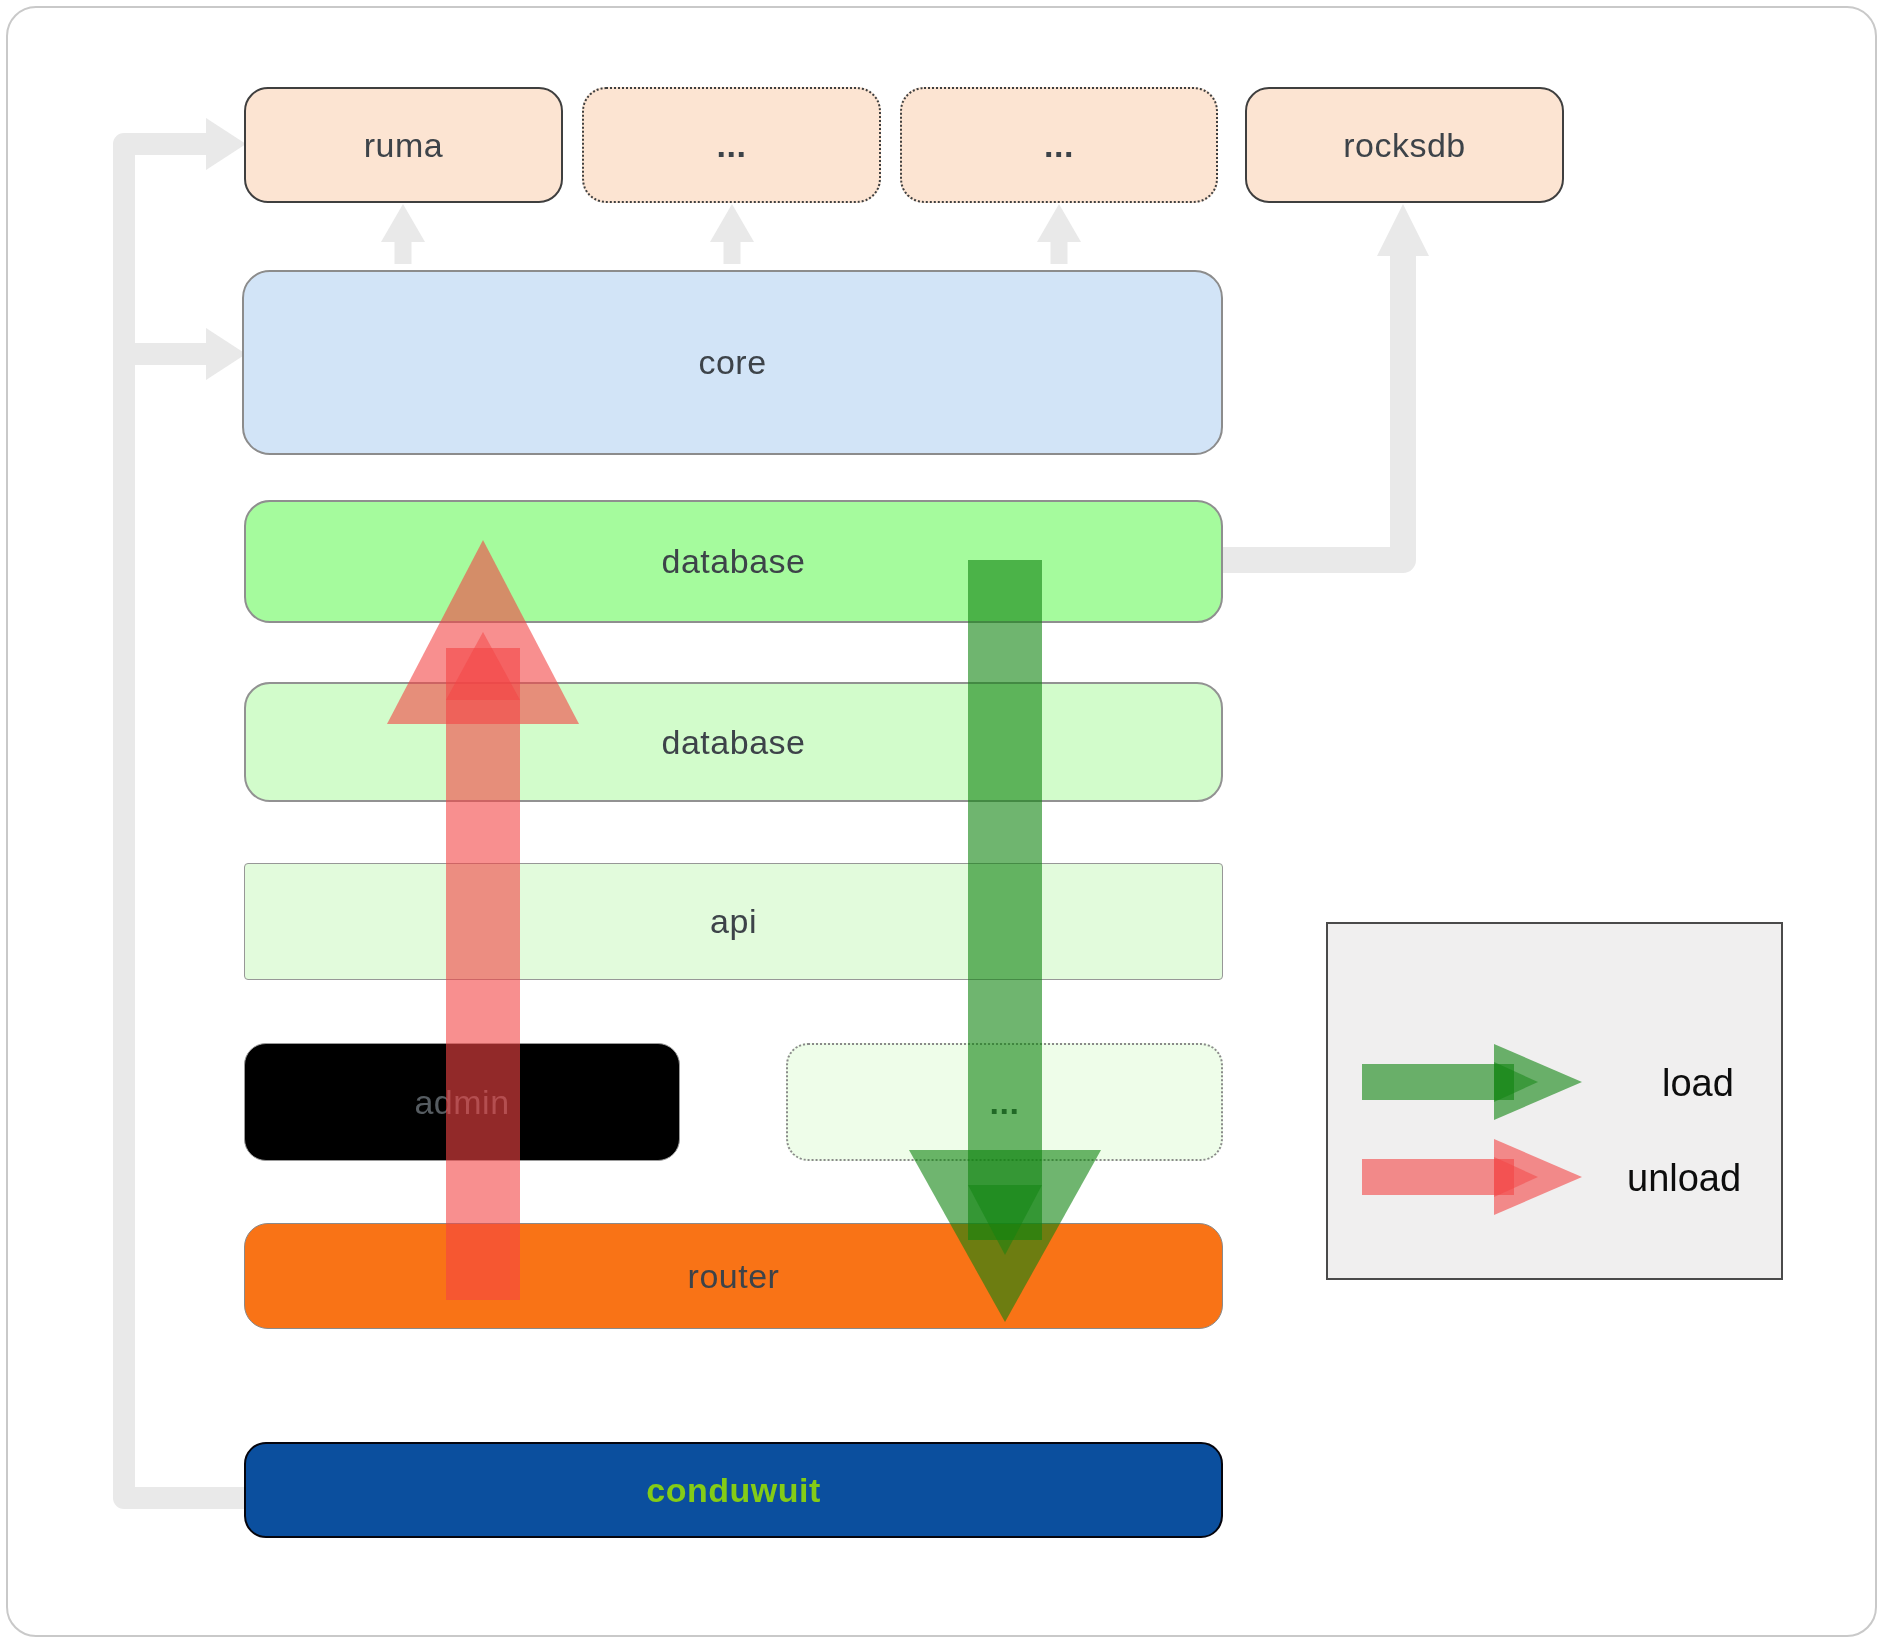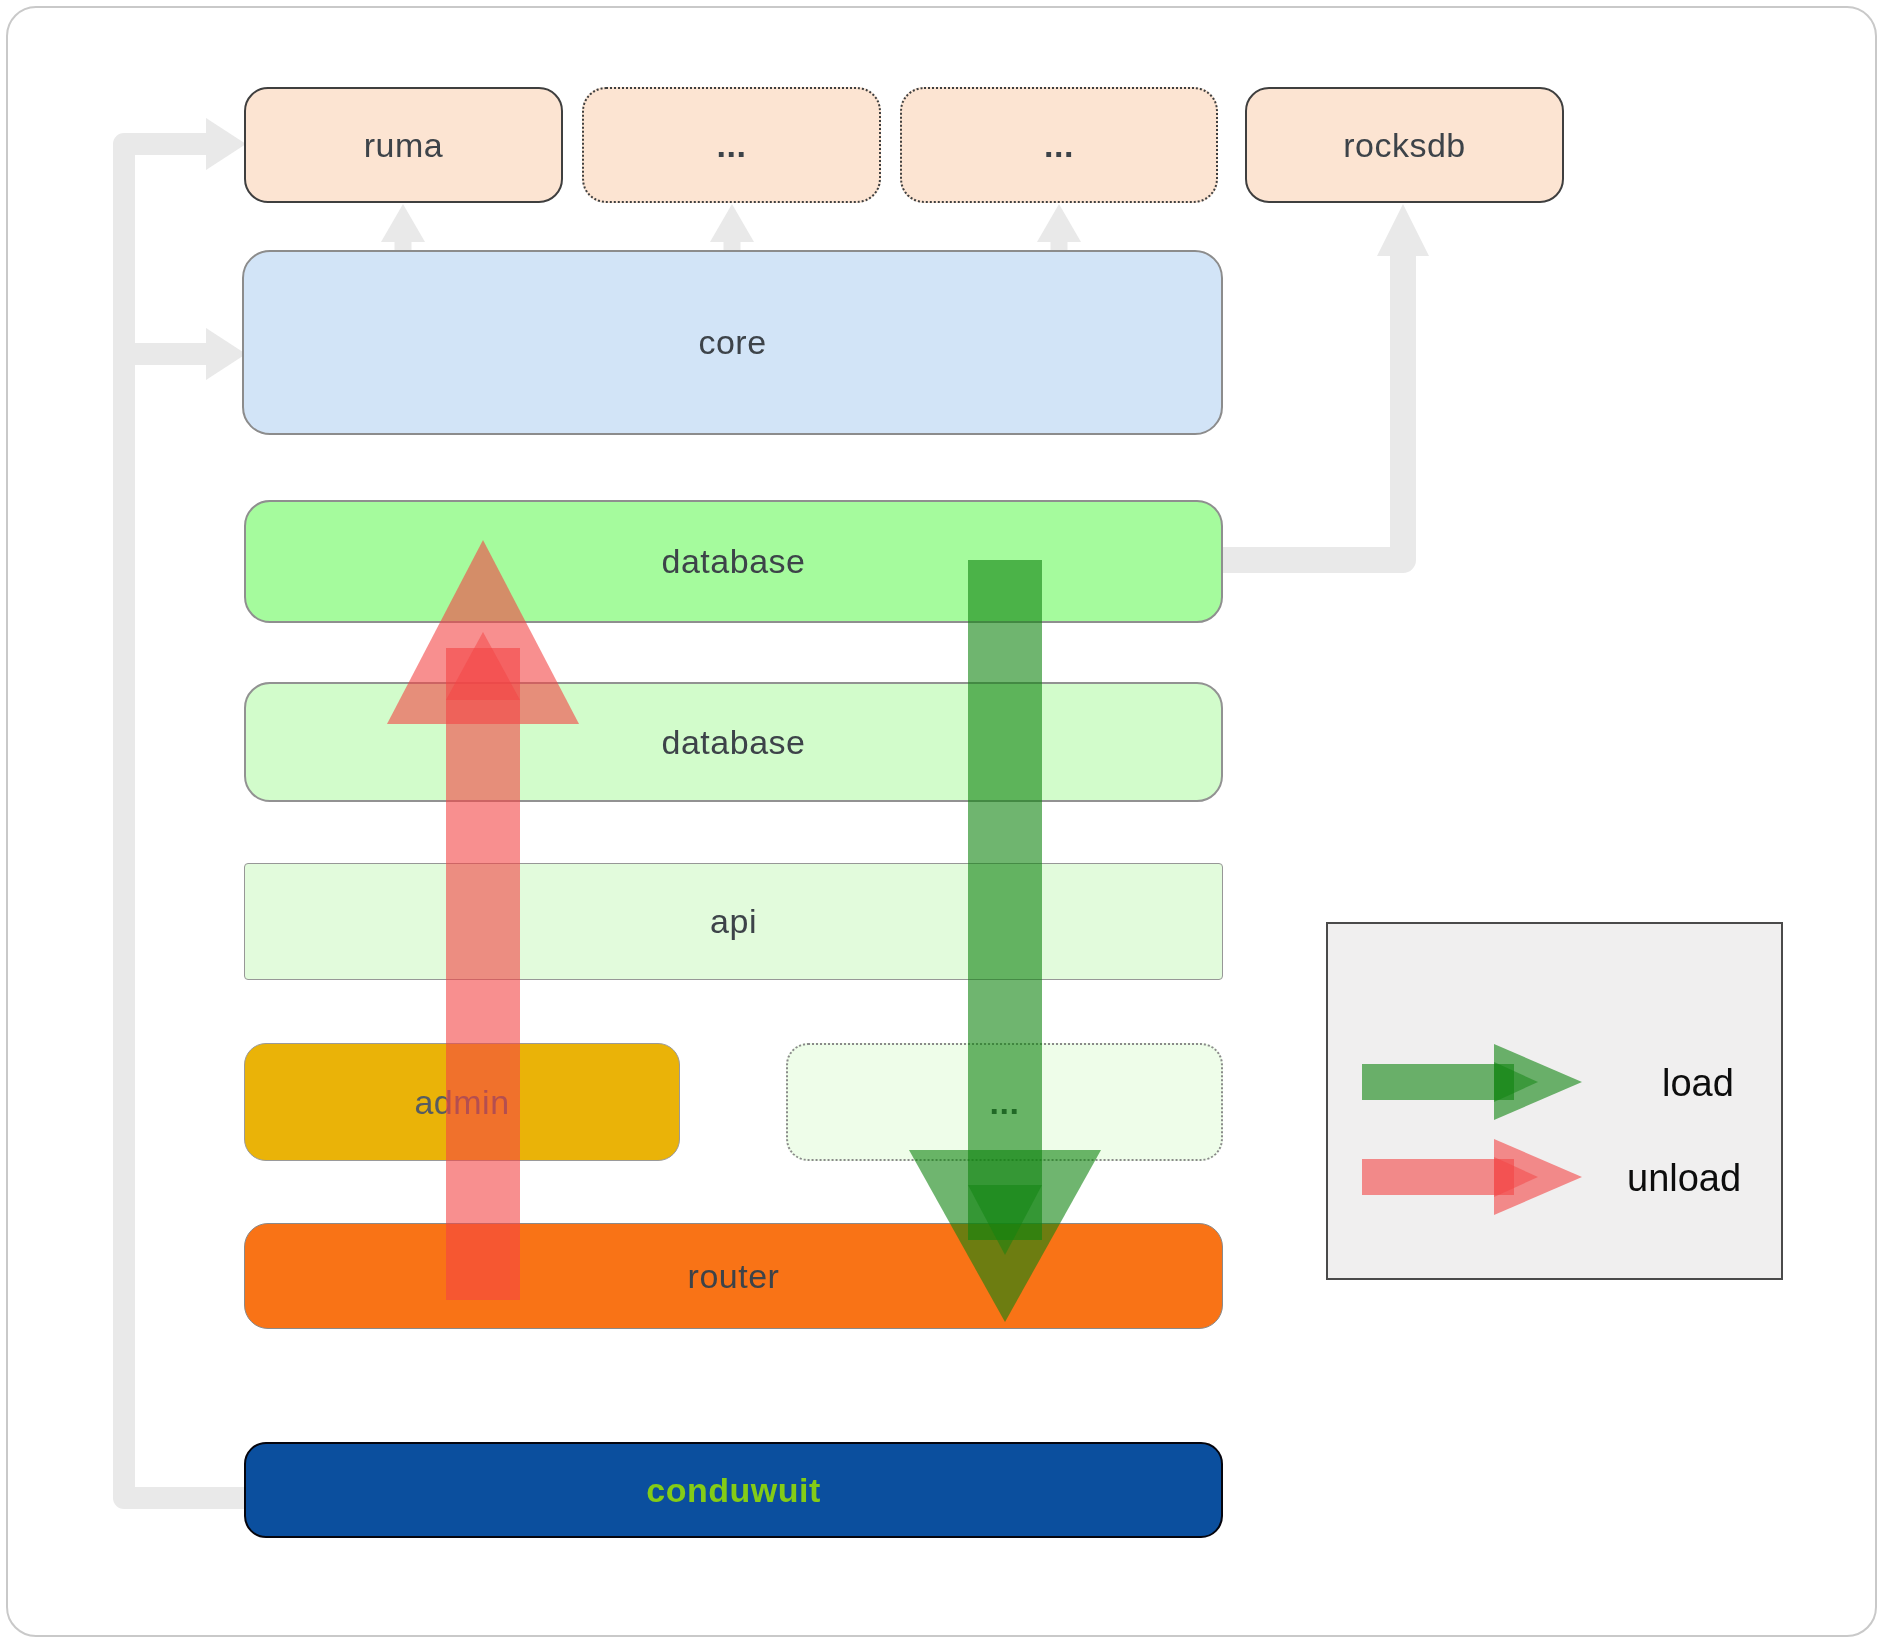--- a/index.html
+++ b/index.html
@@ -15,25 +15,25 @@
   .node{
     position:absolute;display:flex;align-items:center;justify-content:center;
     box-sizing:border-box;font-size:34px;color:#3d4349;letter-spacing:.5px;
   }
   
   .n-ruma   {left:244px;top:87px;width:319px;height:116px;background:#fce4d2;border:2.5px solid #3f3f3f;border-radius:24px;}
   .n-dots1  {left:582px;top:87px;width:299px;height:116px;background:#fce4d2;border:2px dotted #3f3f3f;border-radius:24px;font-weight:bold;}
   .n-dots2  {left:900px;top:87px;width:318px;height:116px;background:#fce4d2;border:2px dotted #3f3f3f;border-radius:24px;font-weight:bold;}
   .n-rocksdb{left:1245px;top:87px;width:319px;height:116px;background:#fce4d2;border:2.5px solid #3f3f3f;border-radius:24px;}
   
-  .n-core    {left:242px;top:250px;width:981px;height:185px;background:#d2e4f7;border:2px solid #8c8c8c;border-radius:28px;}
+  .n-core    {left:242px;top:270px;width:981px;height:185px;background:#d2e4f7;border:2px solid #8c8c8c;border-radius:28px;}
   .n-database{left:244px;top:500px;width:979px;height:123px;background:#a5fb9d;border:2px solid #8f8f8f;border-radius:26px;}
   .n-service {left:244px;top:682px;width:979px;height:120px;background:#d2fccb;border:2px solid #929292;border-radius:26px;}
   .n-api     {left:244px;top:863px;width:979px;height:117px;background:#e2fbdc;border:1.5px solid #979797;border-radius:4px;}
-  .n-admin   {left:244px;top:1043px;width:436px;height:118px;background:#eab308;border:1.5px solid #9a9a9a;border-radius:22px;color:#565c61;}
+  .n-admin   {left:244px;top:1043px;width:436px;height:118px;background:#000000;border:1.5px solid #9a9a9a;border-radius:22px;color:#565c61;}
   .n-dots3   {left:786px;top:1043px;width:437px;height:118px;background:#eefde9;border:2px dotted #8a8a8a;border-radius:22px;font-weight:bold;}
   .n-router  {left:244px;top:1223px;width:979px;height:106px;background:#f97316;border:1.5px solid #8a8a8a;border-radius:24px;}
   .n-conduwuit{left:244px;top:1442px;width:979px;height:96px;background:#0b4f9e;border:2.5px solid #05050d;border-radius:22px;color:#84cc16;font-weight:600;}
   
   .legend{
     position:absolute;left:1326px;top:922px;width:457px;height:358px;
     background:#f0efef;border:2.5px solid #4a4a4a;box-sizing:border-box;
   }
   .legend-title{
     position:absolute;left:0;top:38px;width:100%;text-align:center;

